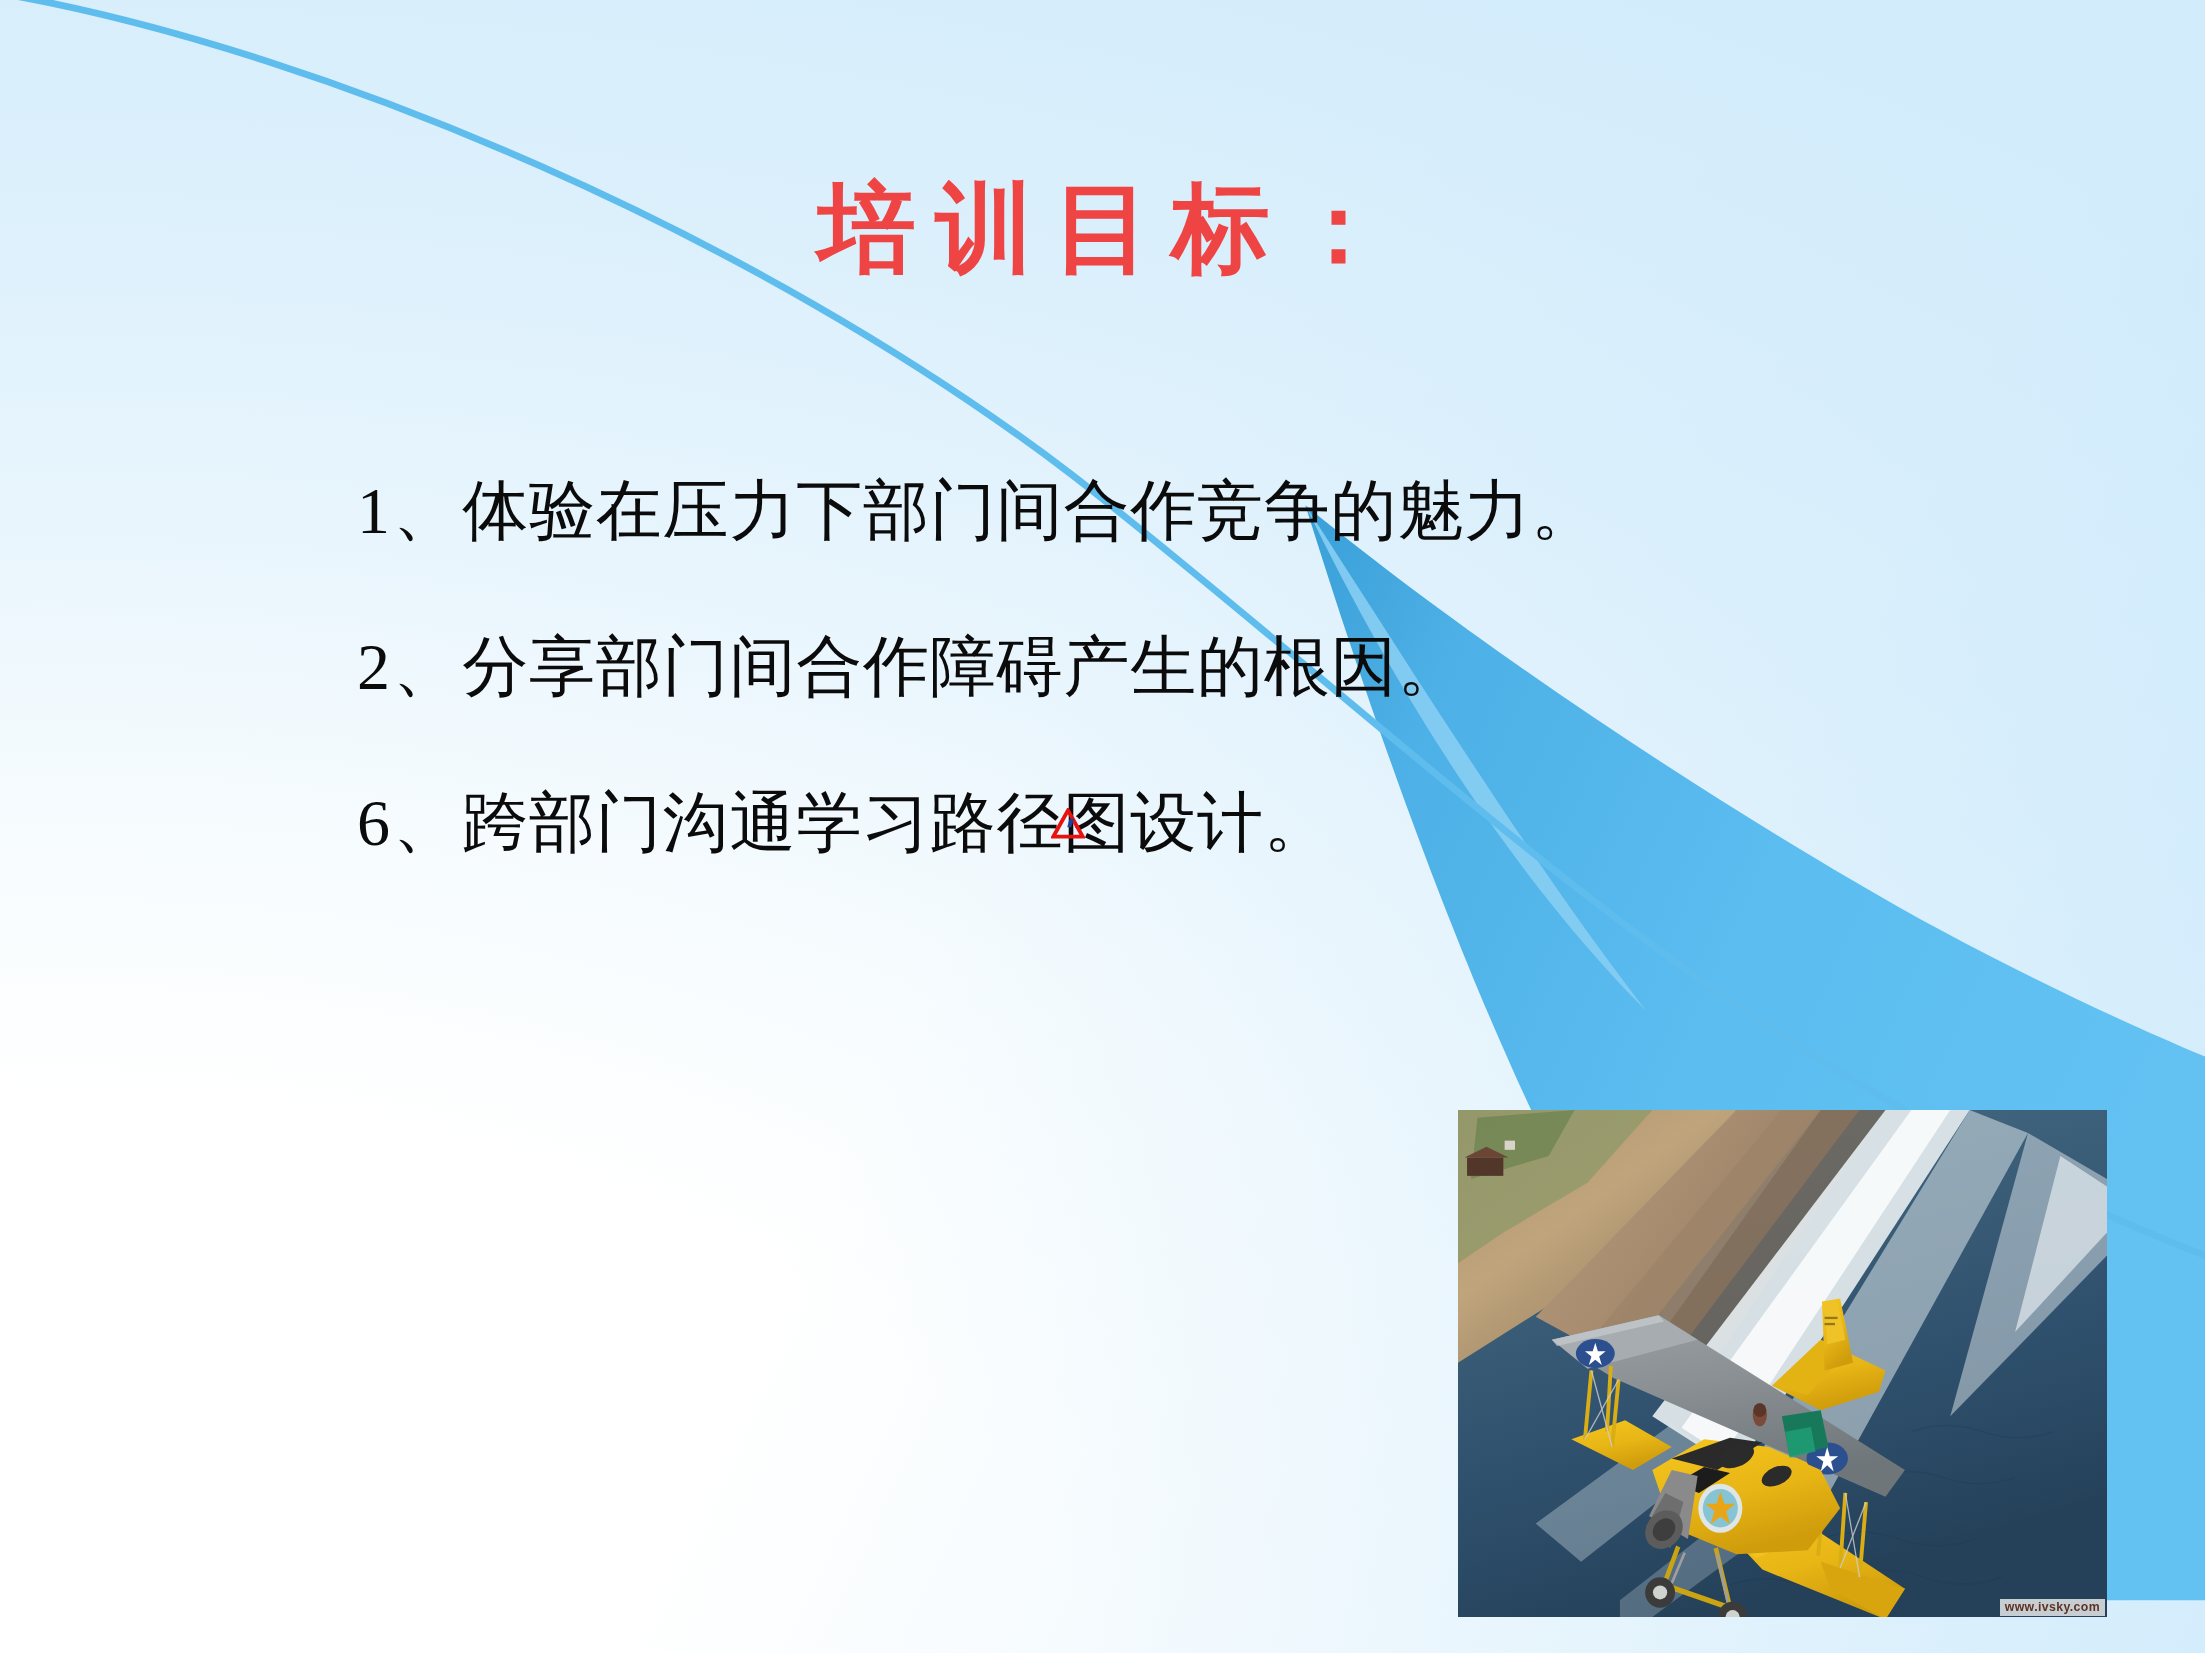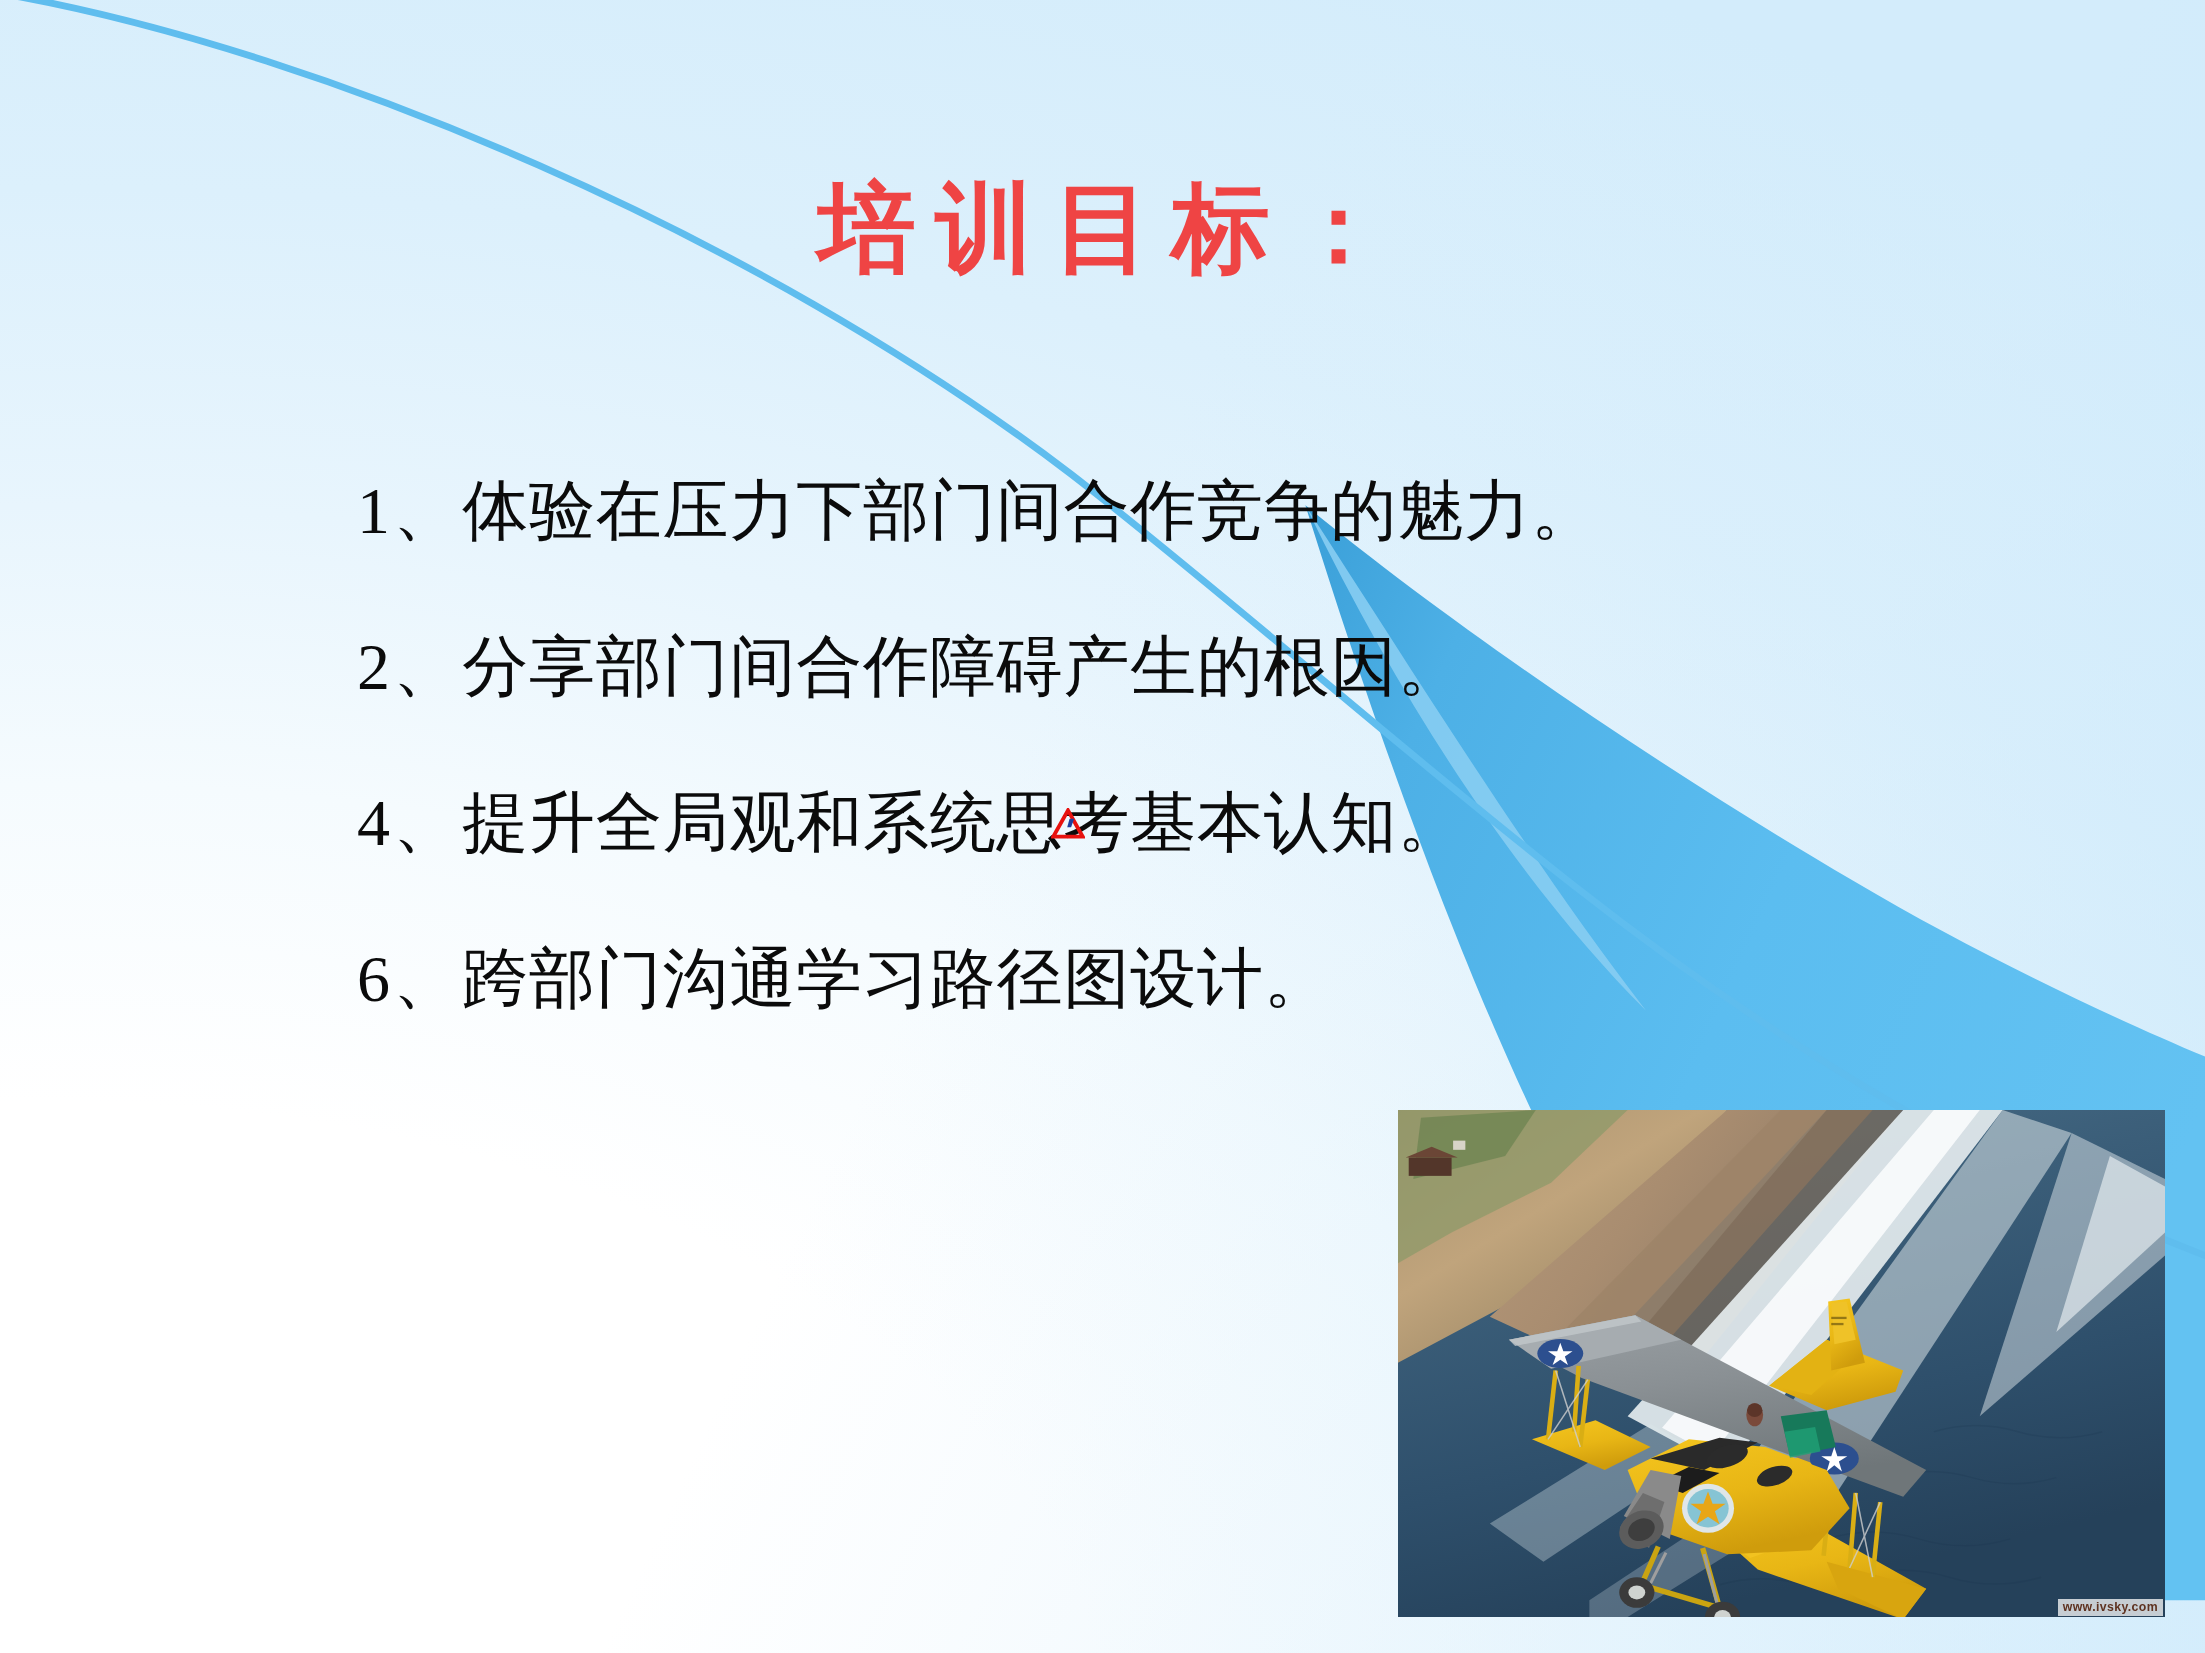--- a/index.html
+++ b/index.html
@@ -98,23 +98,23 @@
     left: 1051px;
     top: 808px;
     width: 34px;
     height: 31px;
     z-index: 6;
   }
 
   
   .photo {
     position: absolute;
-    left: 1398px;
+    left: 1458px;
     top: 1110px;
-    width: 767px;
+    width: 649px;
     height: 507px;
     z-index: 4;
     overflow: hidden;
     background: #2c4a63;
   }
   .photo svg { display: block; width: 100%; height: 100%; }
 
   .watermark {
     position: absolute;
     right: 2.3px;
@@ -177,23 +177,20 @@
   <div class="title">培训目标：</div>
 
   <ul class="body-list">
     <li class="body-item">
       <span class="item-num">1、</span><span class="item-text">体验在压力下部门间合作竞争的魅力。</span>
     </li>
     <li class="body-item">
       <span class="item-num">2、</span><span class="item-text">分享部门间合作障碍产生的根因。</span>
     </li>
     <li class="body-item">
-      <span class="item-num">4、</span><span class="item-text">提升全局观和系统思考基本认知。</span>
-    </li>
-    <li class="body-item">
       <span class="item-num">6、</span><span class="item-text">跨部门沟通学习路径图设计。</span>
     </li>
   </ul>
 
   <svg class="annot-marker" viewBox="0 0 44 40">
     <path d="M22 3 L41 37 L3 37 Z" fill="none" stroke="#e8120f" stroke-width="5"></path>
     <path d="M24 14 L30 14 L26 25 L21 25 Z" fill="#1f3f9e"></path>
   </svg>
 
   <div class="photo">

